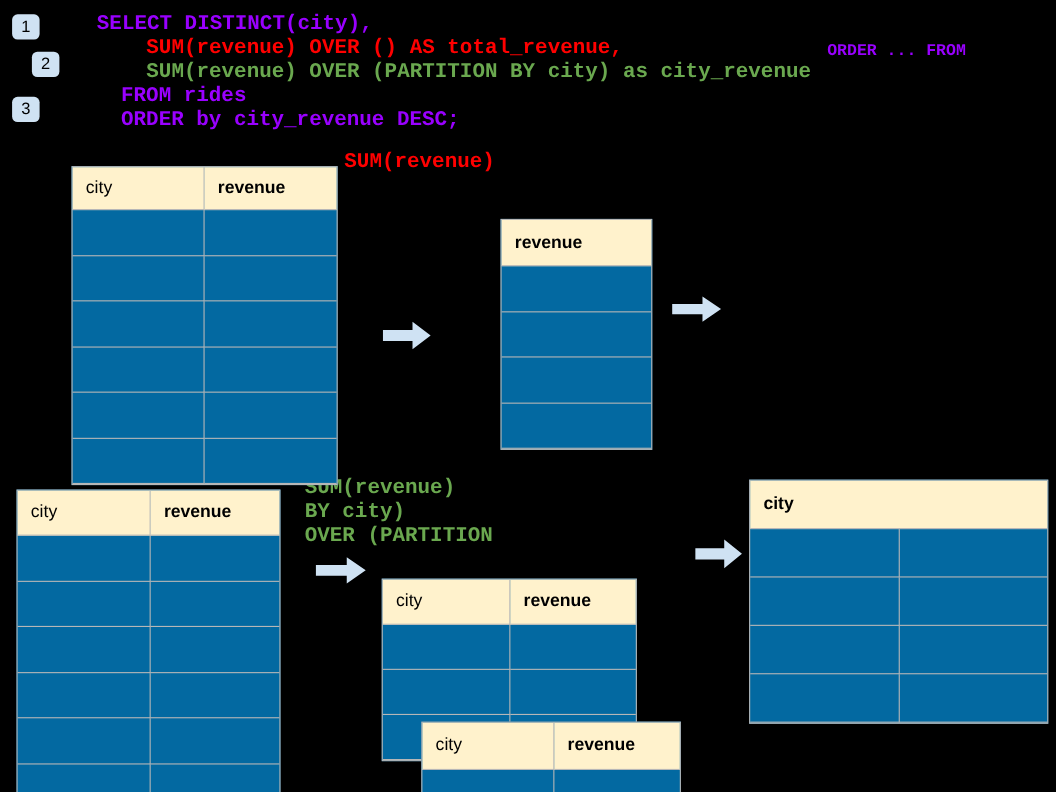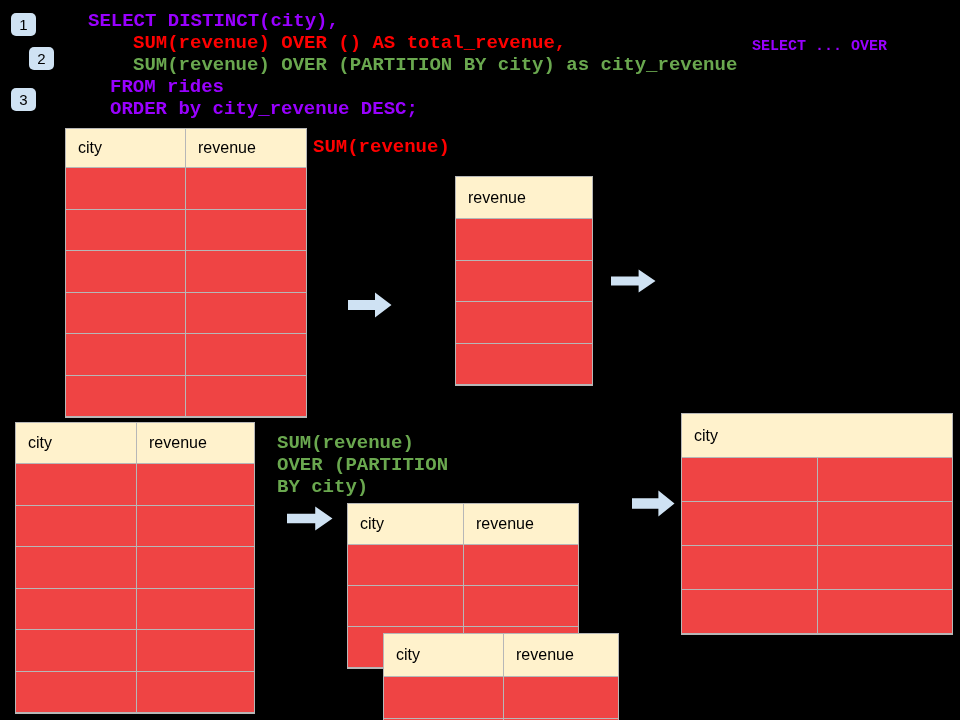--- a/index.html
+++ b/index.html
@@ -49,32 +49,33 @@
     font-family: "Liberation Mono", "DejaVu Sans Mono", monospace;
     font-weight: bold;
     font-size: 15px;
     line-height: 21px;
     white-space: pre;
   }
 
   
   .tbl {
     position: absolute;
-    background: #ef4444;
+    background: #0369a1;
     border: 1px solid #b7b7b7;
+    margin-top: 23px;
   }
   .trow { display: flex; height: var(--rh, 41.5px); }
   .trow--head { height: var(--hh, 40px); }
   .tcell {
     border-right: 1px solid #b7b7b7;
     border-bottom: 1px solid #b7b7b7;
     height: 100%;
     flex: 0 0 auto;
   }
-  .tcell:last-child { border-right: none; flex: 1 0 auto; }
+  .tcell:last-child { border-right: none; flex: 1 0 auto; font-weight: bold; }
   .tcell--head {
     background: #fff2cc;
     color: #000;
     font-size: 16px;
     display: flex;
     align-items: center;
     padding-left: 12px;
   }
   .tbl--front { z-index: 3; }
 
@@ -85,24 +86,24 @@
 <body>
 
 <div class="slide">
 
   <div class="badge" style="left:11px; top:13px;">1</div>
   <div class="badge" style="left:29px; top:47px;">2</div>
   <div class="badge" style="left:11px; top:88px;">3</div>
 
   <div class="sql"><div style="padding-left: 0px; color: rgb(153, 0, 255);">SELECT DISTINCT(city),</div><div style="padding-left: 45px; color: rgb(255, 0, 0);">SUM(revenue) OVER () AS total_revenue,</div><div style="padding-left: 45px; color: rgb(106, 168, 79);">SUM(revenue) OVER (PARTITION BY city) as city_revenue</div><div style="padding-left: 22px; color: rgb(153, 0, 255);">FROM rides</div><div style="padding-left: 22px; color: rgb(153, 0, 255);">ORDER by city_revenue DESC;</div></div>
 
-  <div class="note" style="color: rgb(153, 0, 255);"><div>SELECT ... OVER</div></div>
+  <div class="note" style="color: rgb(153, 0, 255);"><div>ORDER ... FROM</div></div>
 
   <div class="anno anno--red" style="color: rgb(255, 0, 0);"><div>SUM(revenue)</div></div>
-  <div class="anno anno--green" style="color: rgb(106, 168, 79);"><div>SUM(revenue)</div><div>OVER (PARTITION</div><div>BY city)</div></div>
+  <div class="anno anno--green" style="color: rgb(106, 168, 79);"><div>SUM(revenue)</div><div>BY city)</div><div>OVER (PARTITION</div></div>
 
   <div class="tbl" style="left:65px; top:128px; width:242px; --hh:39px; --rh:41.5px;">
       <div class="trow trow--head">
         <div class="tcell tcell--head" style="width: 120px;">city</div>
         <div class="tcell tcell--head" style="width: 120px;">revenue</div>
       </div>
       <div class="trow">
         <div class="tcell" style="width: 120px;"></div>
         <div class="tcell" style="width: 120px;"></div>
       </div>

